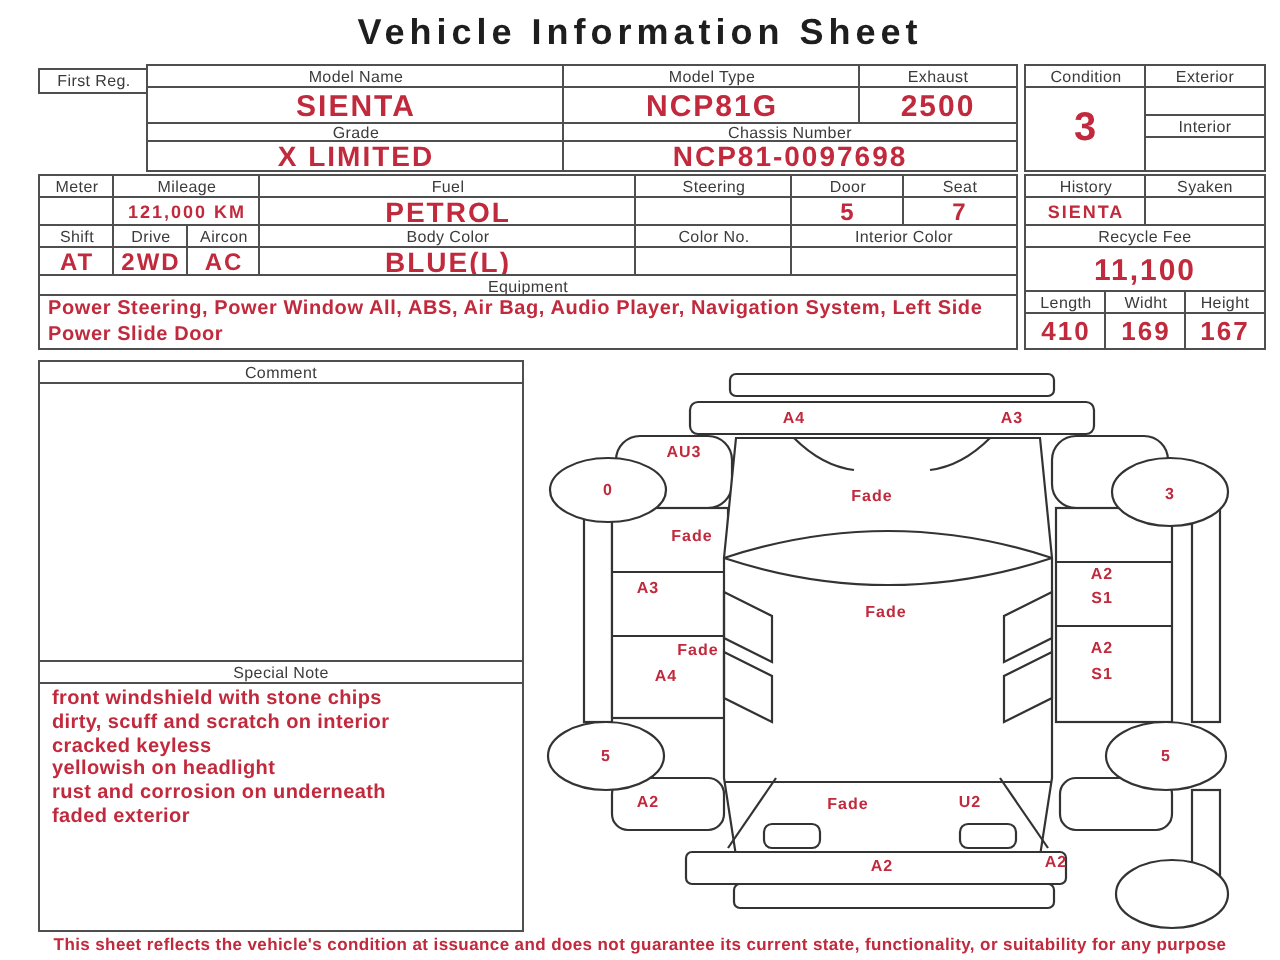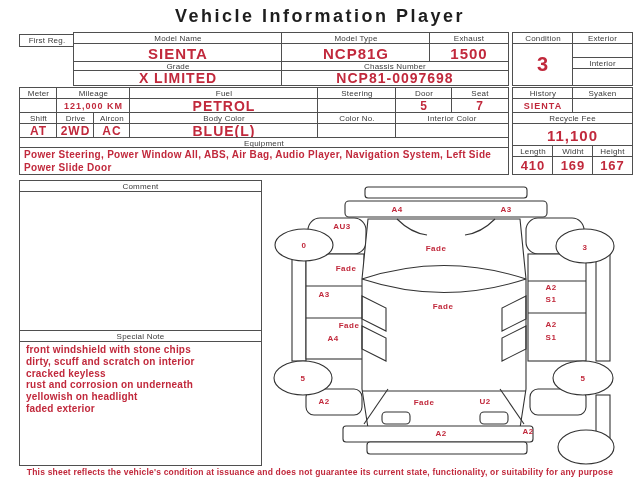--- a/index.html
+++ b/index.html
@@ -22,31 +22,31 @@
   .dlabel{position:absolute;transform:translate(-50%,-50%);font-size:8px;font-weight:bold;
           color:#c1293c;letter-spacing:.5px;white-space:nowrap}
   .disclaimer{position:absolute;left:0;top:467px;width:100%;text-align:center;
               font-size:8.5px;font-weight:bold;color:#c1293c;letter-spacing:.2px}
 </style>
 </head>
 <body>
 
 <div class="sheet">
 
-  <div class="title">Vehicle Information Player</div>
+  <div class="title">Vehicle Information Sheet</div>
 
   <div class="cell lbl" style="left:20px;top:35px;width:54px;height:11px">First Reg.</div>
   <div class="cell lbl" style="left:74px;top:33px;width:208px;height:11px">Model Name</div>
   <div class="cell val v15" style="left:74px;top:44px;width:208px;height:18px">SIENTA</div>
   <div class="cell lbl" style="left:74px;top:62px;width:208px;height:9px">Grade</div>
   <div class="cell val v14" style="left:74px;top:71px;width:208px;height:14px">X LIMITED</div>
   <div class="cell lbl" style="left:282px;top:33px;width:148px;height:11px">Model Type</div>
   <div class="cell val v15" style="left:282px;top:44px;width:148px;height:18px">NCP81G</div>
   <div class="cell lbl" style="left:430px;top:33px;width:78px;height:11px">Exhaust</div>
-  <div class="cell val v15" style="left:430px;top:44px;width:78px;height:18px">1500</div>
+  <div class="cell val v15" style="left:430px;top:44px;width:78px;height:18px">2500</div>
   <div class="cell lbl" style="left:282px;top:62px;width:226px;height:9px">Chassis Number</div>
   <div class="cell val v14" style="left:282px;top:71px;width:226px;height:14px">NCP81-0097698</div>
 
   <div class="cell lbl" style="left:513px;top:33px;width:60px;height:11px">Condition</div>
   <div class="cell val v20" style="left:513px;top:44px;width:60px;height:41px">3</div>
   <div class="cell lbl" style="left:573px;top:33px;width:59px;height:11px">Exterior</div>
   <div class="cell val v12" style="left:573px;top:44px;width:59px;height:14px"></div>
   <div class="cell lbl" style="left:573px;top:58px;width:59px;height:11px">Interior</div>
   <div class="cell val v12" style="left:573px;top:69px;width:59px;height:16px"></div>
 
@@ -92,22 +92,22 @@
   <div class="cell lbl" style="left:593px;top:146px;width:39px;height:11px">Height</div>
   <div class="cell val v13" style="left:593px;top:157px;width:39px;height:17px">167</div>
 
   <div class="cell lbl" style="left:20px;top:181px;width:241px;height:11px">Comment</div>
   <div class="cell val v10 blk" style="left:20px;top:192px;width:241px;height:139px;align-items:flex-start"></div>
   <div class="cell lbl" style="left:20px;top:331px;width:241px;height:11px">Special Note</div>
   <div class="cell val notebody" style="left:20px;top:342px;width:241px;height:123px">
       <div>front windshield with stone chips</div>
       <div>dirty, scuff and scratch on interior</div>
       <div>cracked keyless</div>
+      <div>yellowish on headlight</div>
       <div>rust and corrosion on underneath</div>
-      <div>yellowish on headlight</div>
       <div>faded exterior</div>
     </div>
 
   <div class="diagram">
     <svg width="378" height="281" viewBox="0 0 378 281">
       <g stroke="#333" stroke-width="1.1" fill="none">
 
         <rect x="103" y="3" width="162" height="11" rx="3" fill="#fff"></rect>
         <rect x="83" y="17" width="202" height="16" rx="4" fill="#fff"></rect>
 

